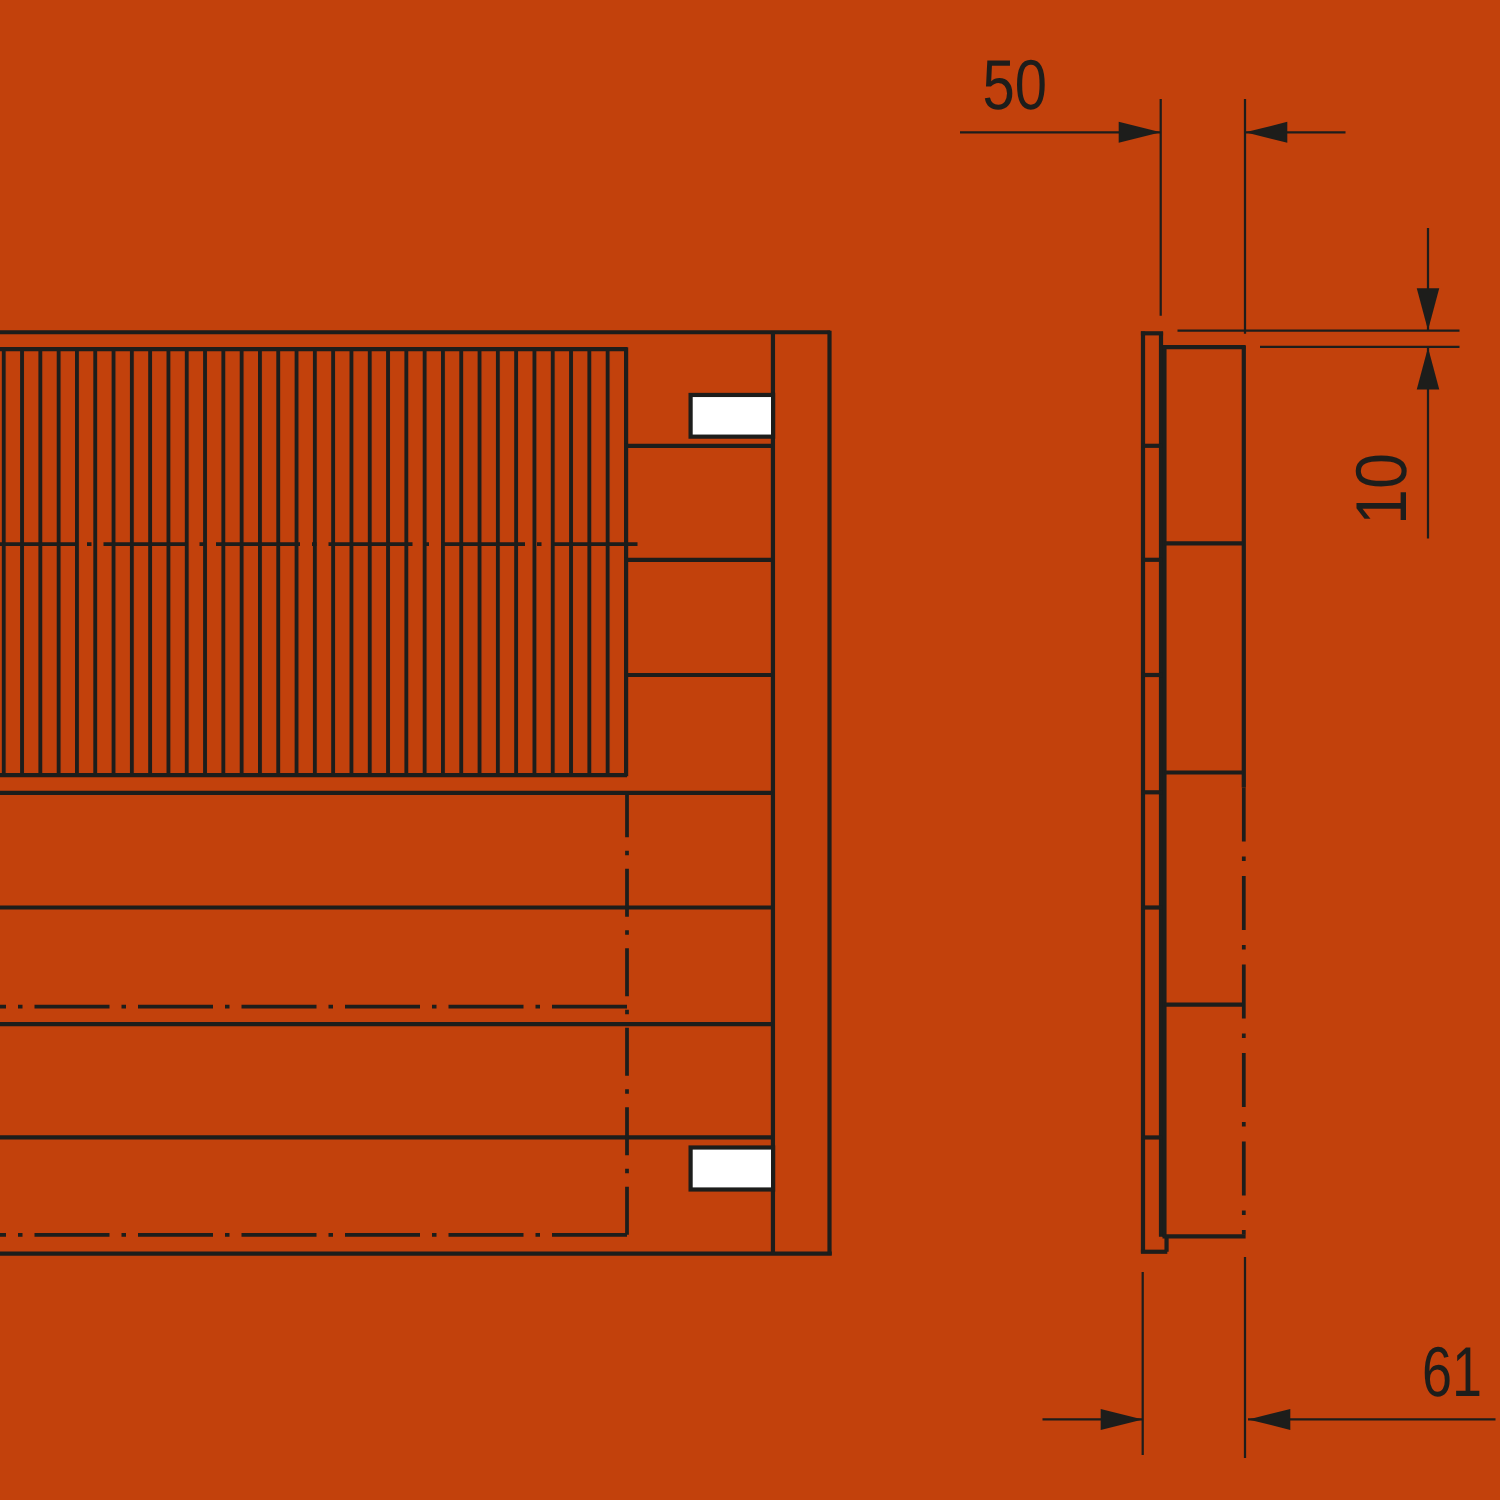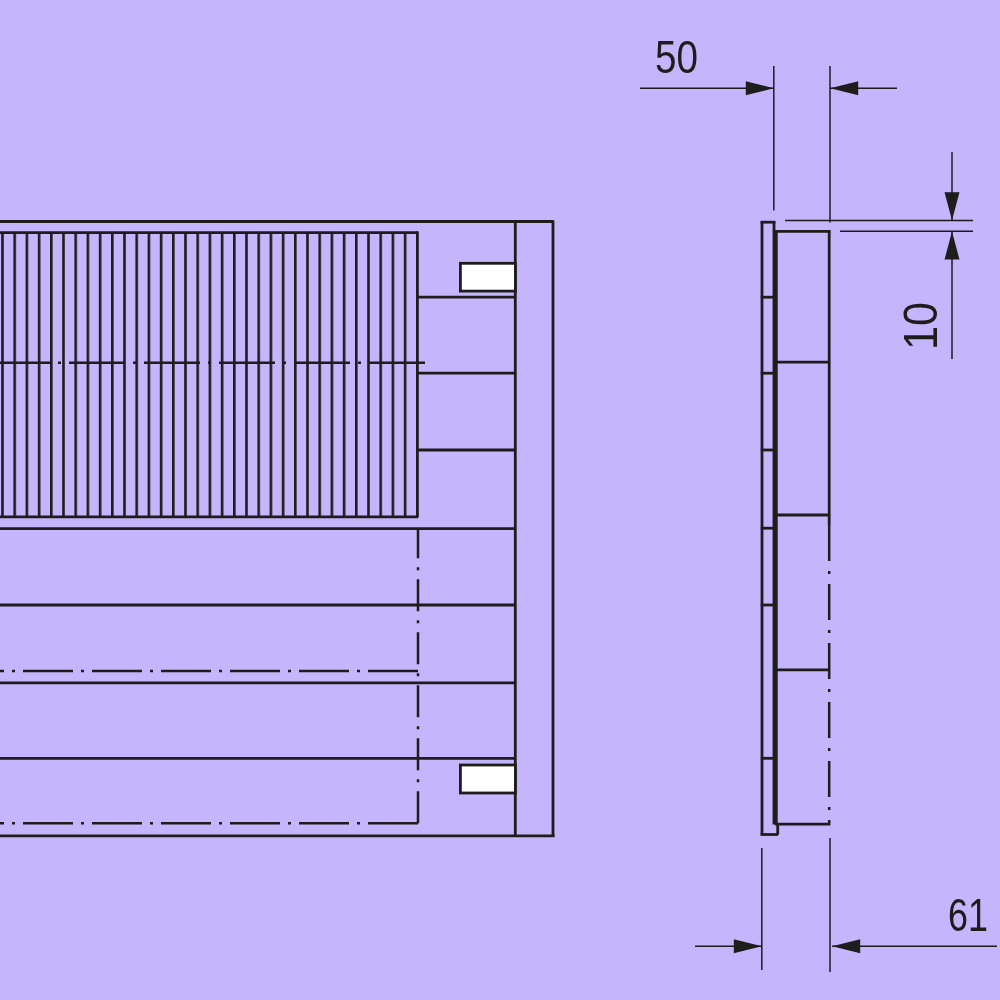--- a/index.html
+++ b/index.html
@@ -8,21 +8,21 @@
     width: 1000px;
     height: 1000px;
     background: #ffffff;
     overflow: hidden;
     font-family: "Liberation Sans", "DejaVu Sans", sans-serif;
   }
   .stage {
     position: relative;
     width: 1000px;
     height: 1000px;
-    background: #c4b5fd;
+    background: #c2410c;
   }
   svg text {
     font-family: "Liberation Sans", "DejaVu Sans", sans-serif;
     font-weight: 400;
   }
   .thick { fill: none; stroke-width: 2.8; stroke-linecap: butt; }
   .thin  { fill: none; stroke-width: 1.5; stroke-linecap: butt; }
   .phantom-v { fill: none; stroke-width: 2.5; stroke-dasharray: 32 9 3 9; }
   .phantom-h { fill: none; stroke-width: 2.5; stroke-dasharray: 50 8 3 8; }
   .centerline { fill: none; stroke-width: 2.5; stroke-dasharray: 56 8 3 8; }

